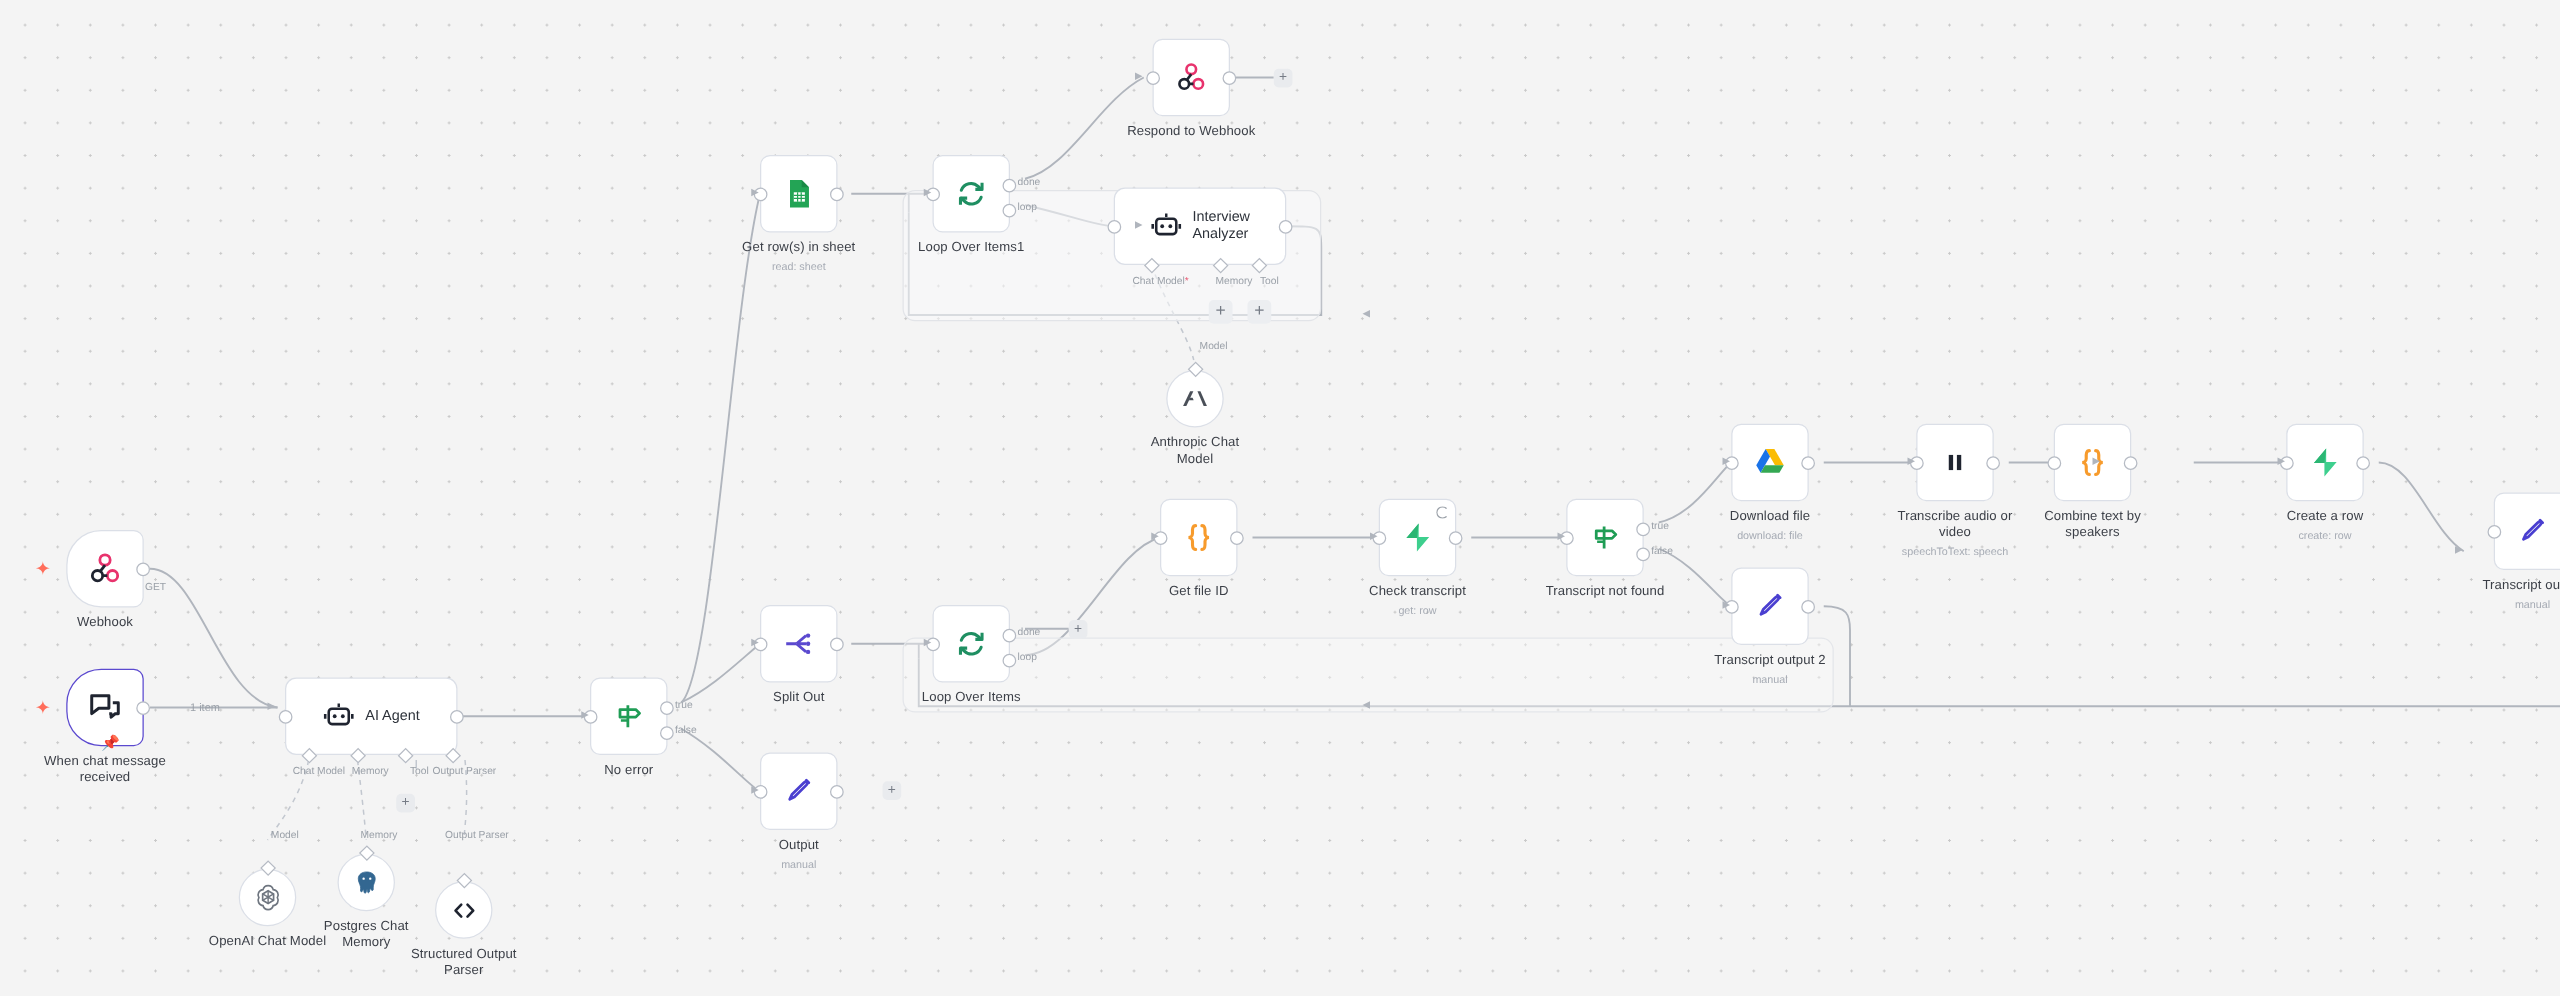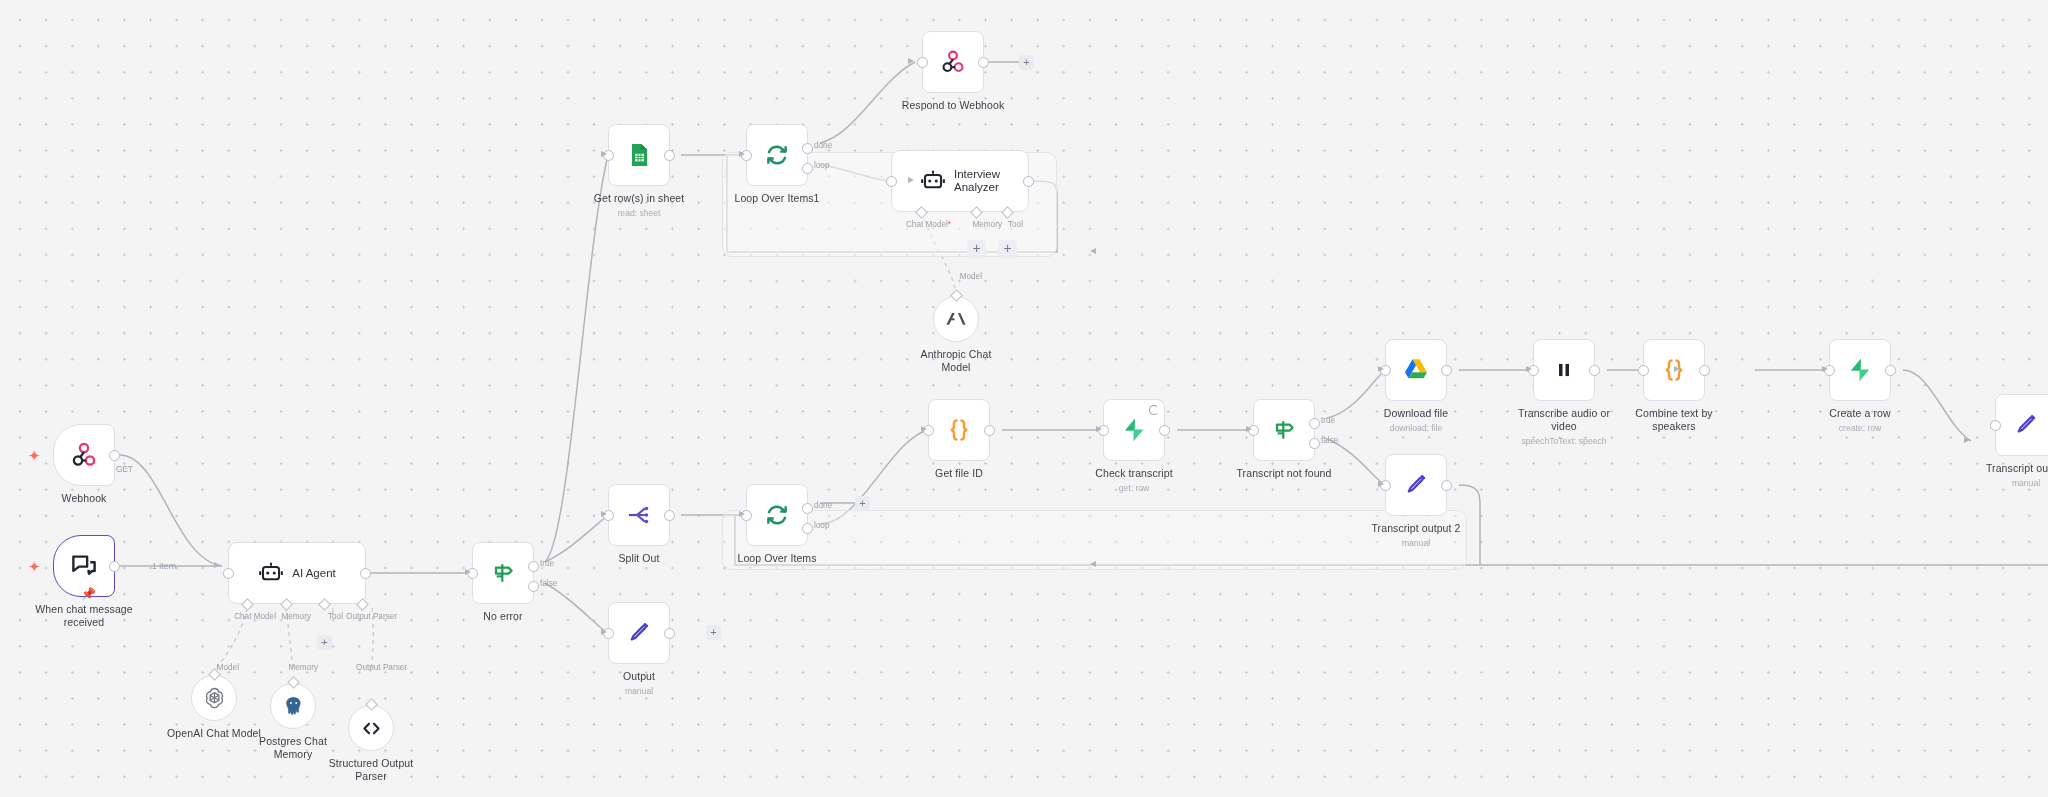--- a/index.html
+++ b/index.html
@@ -312,21 +312,21 @@
       <path d="M372 608 C 375 640 372 660 371 672"></path>
     </g>
     <g fill="none" stroke="#c2c7cf" stroke-width="1.2">
       <path d="M333 608 L 333 615"></path>
     </g>
   </svg>
   <div class="sublbl" style="left:189px;top:663px;width:50px;">Model</div>
   <div class="sublbl" style="left:268px;top:663px;width:50px;">Memory</div>
   <div class="sublbl" style="left:335px;top:663px;width:72px;">Output Parser</div>
 
-  <div class="node circ" style="left:191px;top:675px;">
+  <div class="node circ" style="left:191px;top:695px;">
     <div class="diamond" style="left:18px;top:-6px;"></div>
     <svg class="icon" width="25" height="25" viewBox="0 0 24 24">
       <path d="M12 2.4 a4 4 0 0 1 3.9 3.1 a4 4 0 0 1 3.2 6.1 a4 4 0 0 1 -3.2 6.1 a4 4 0 0 1 -7.8 0 a4 4 0 0 1 -3.2 -6.1 a4 4 0 0 1 3.2 -6.1 A4 4 0 0 1 12 2.4 z M12 6.4 l4.2 2.4 v4.9 L12 16.1 l-4.2 -2.4 V8.8 z" fill="none" stroke="#6f7680" stroke-width="1.3"></path>
       <path d="M12 6.4 v9.7 M7.8 8.8 l8.4 4.9 M16.2 8.8 l-8.4 4.9" stroke="#6f7680" stroke-width="1.1" fill="none"></path>
     </svg>
     <div class="node-label">OpenAI Chat Model</div>
   </div>
 
   <div class="node circ" style="left:270px;top:683px;">
     <div class="diamond" style="left:18px;top:-6px;"></div>

